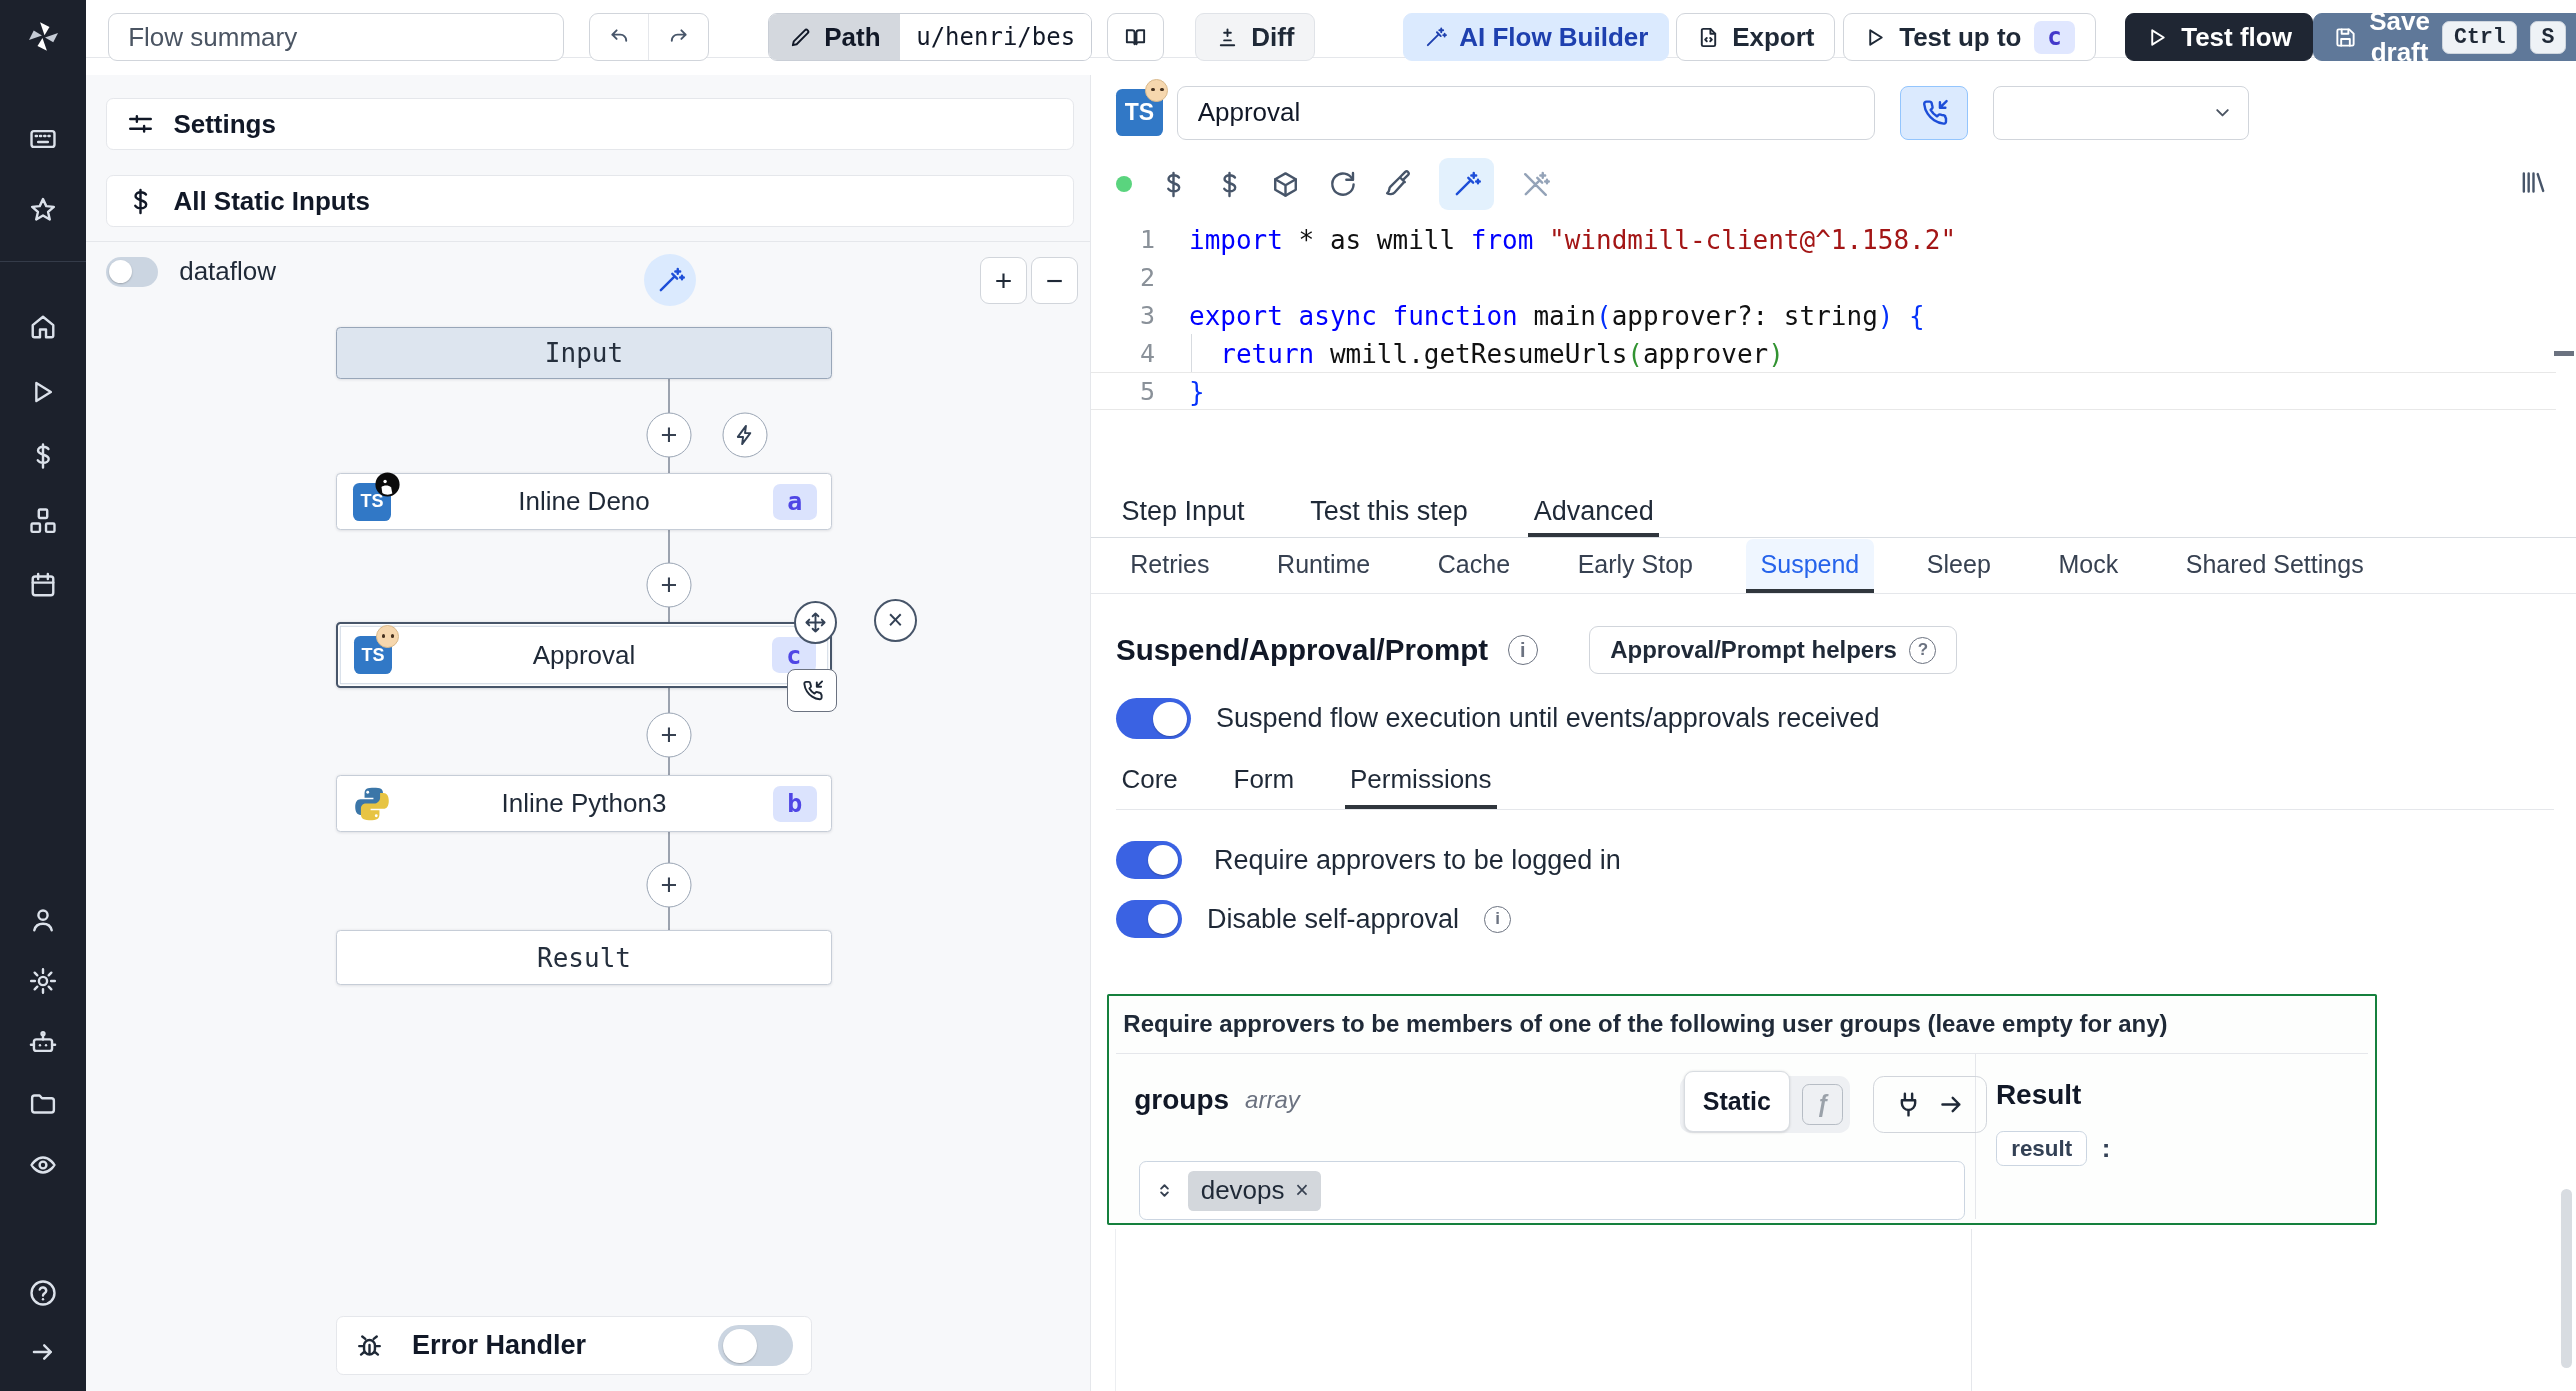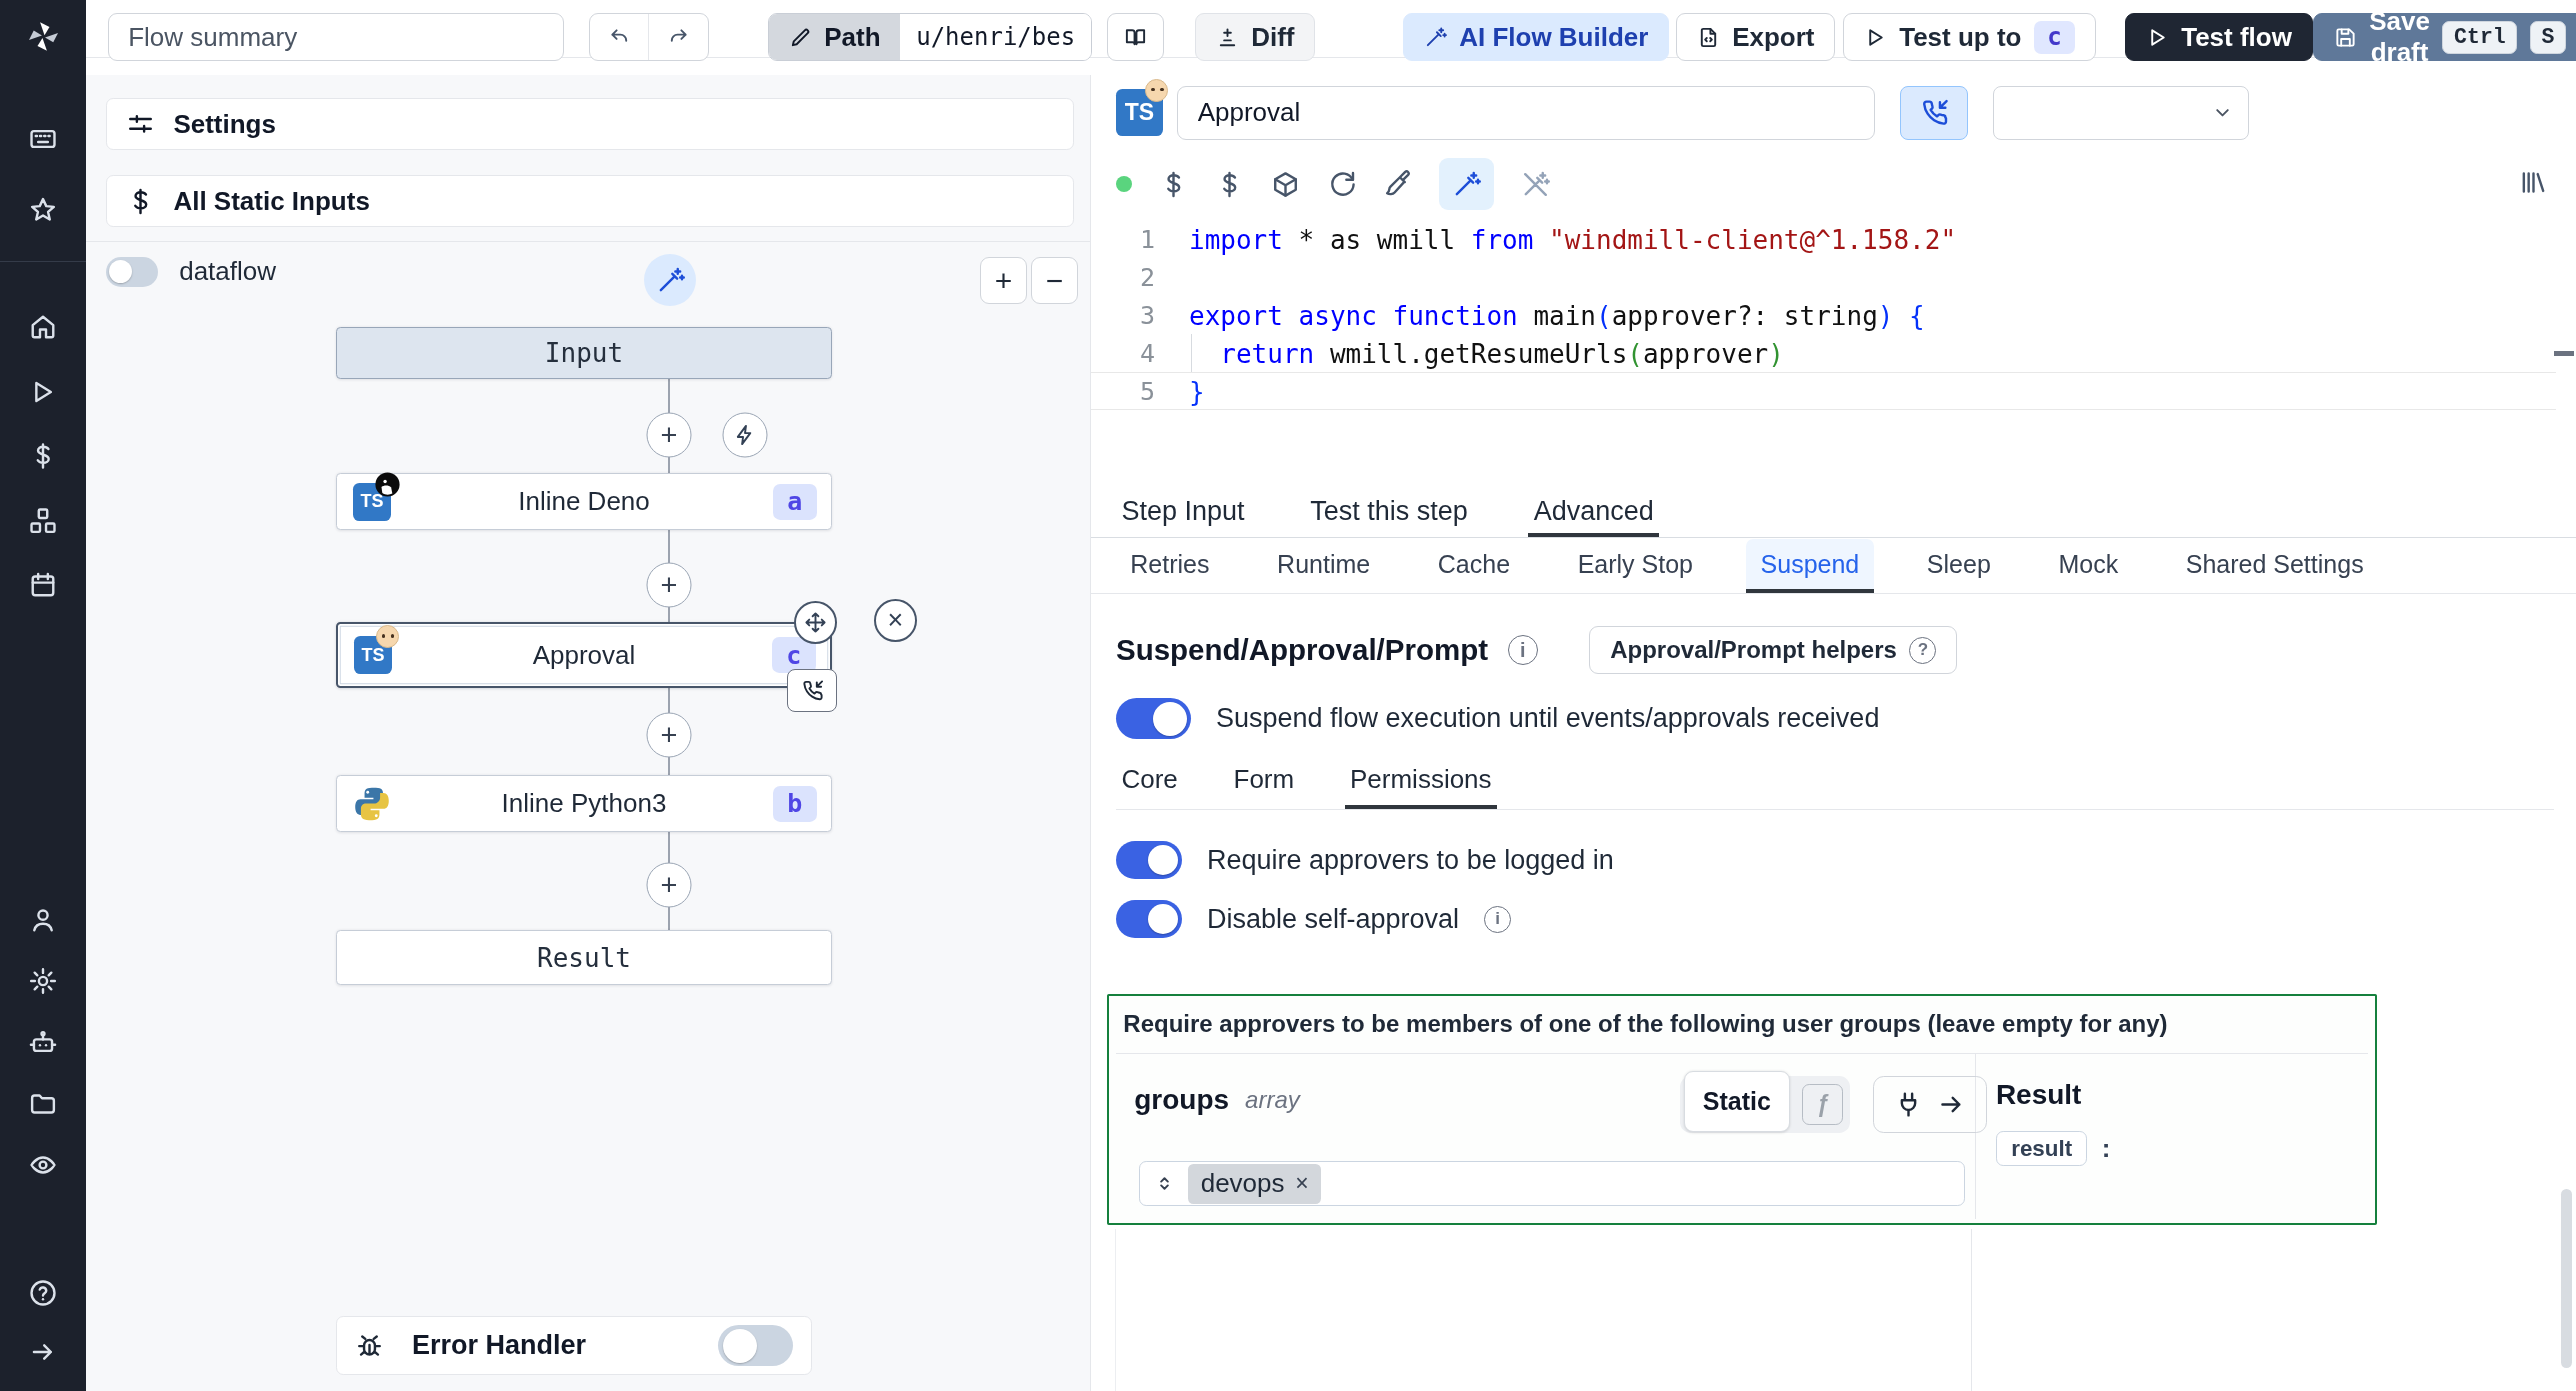--- a/index.html
+++ b/index.html
@@ -577,21 +577,21 @@
           <span>Core</span>
         </div>
       <div class="tab" style="font-size:26px;margin-right:45px">
           <span>Form</span>
         </div>
       <div class="tab active" style="font-size:26px">
           <span>Permissions</span>
         </div>
     </div>
 
-    <div class="abs flex" style="left:25px;top:766px;gap:25px">
+    <div class="abs flex" style="left:25px;top:766px;gap:32px">
       <div class="tgl on" style="width:66px;height:38px">
           <div class="knob" style="right:3.6px;width:30px;height:30px"></div>
         </div>
       <span style="font-size:27px;color:#1f2937">Require approvers to be logged in</span>
     </div>
     <div class="abs flex" style="left:25px;top:825px;gap:25px">
       <div class="tgl on" style="width:66px;height:38px">
           <div class="knob" style="right:3.6px;width:30px;height:30px"></div>
         </div>
       <span style="font-size:27px;color:#1f2937">Disable self-approval</span>
@@ -615,21 +615,21 @@
               </span>
           </div>
           <div class="abs flex" style="left:757px;top:21.5px;width:114px;height:57px;border:0.9px solid #d1d5db;border-radius:10.7px;justify-content:center;gap:14.3px;color:#1f2937">
             <svg class="ic" viewBox="0 0 32 32" width="29" height="29">
                 <use href="#i-plug"></use>
               </svg>
             <svg class="ic" viewBox="0 0 32 32" width="29" height="29">
                 <use href="#i-arrow-r"></use>
               </svg>
           </div>
-          <div class="abs flex" style="left:23px;top:107px;width:826px;height:45px;border:0.9px solid #cbd5e1;border-radius:7.2px;padding:0 12.5px;gap:12.5px;background:#fff">
+          <div class="abs flex" style="left:23px;top:107px;width:826px;height:59px;border:0.9px solid #cbd5e1;border-radius:7.2px;padding:0 12.5px;gap:12.5px;background:#fff">
             <svg class="ic sm" style="color:#374151" viewBox="0 0 26 26" width="23" height="23">
                 <use href="#i-sort"></use>
               </svg>
             <span class="chip">
               <span>devops</span>
               <span style="font-size:23px;color:#374151;cursor:pointer">×</span>
             </span>
           </div>
         </div>
         <div style="flex:1;position:relative">

